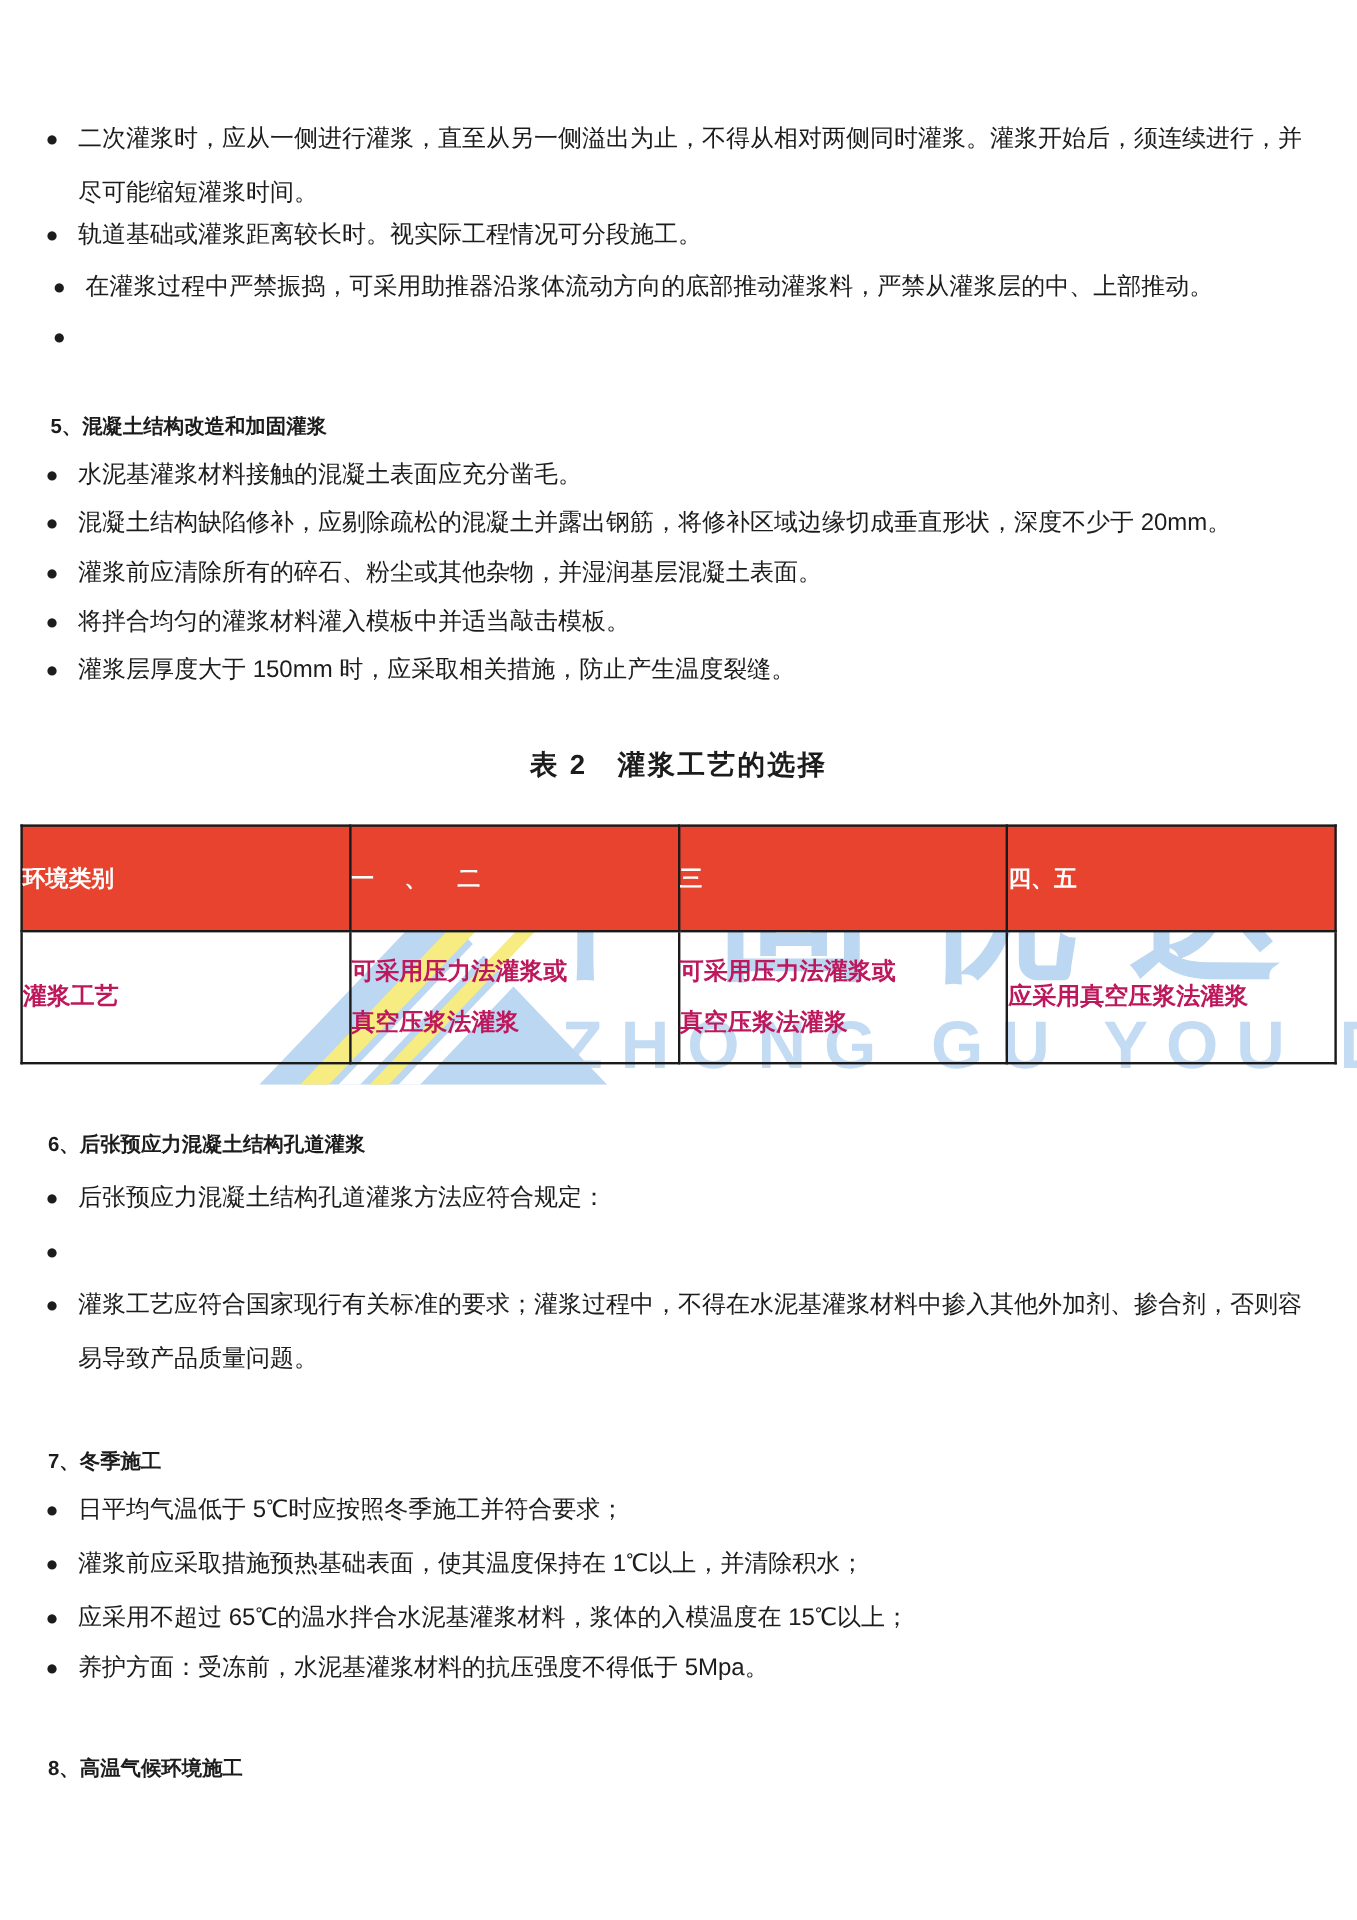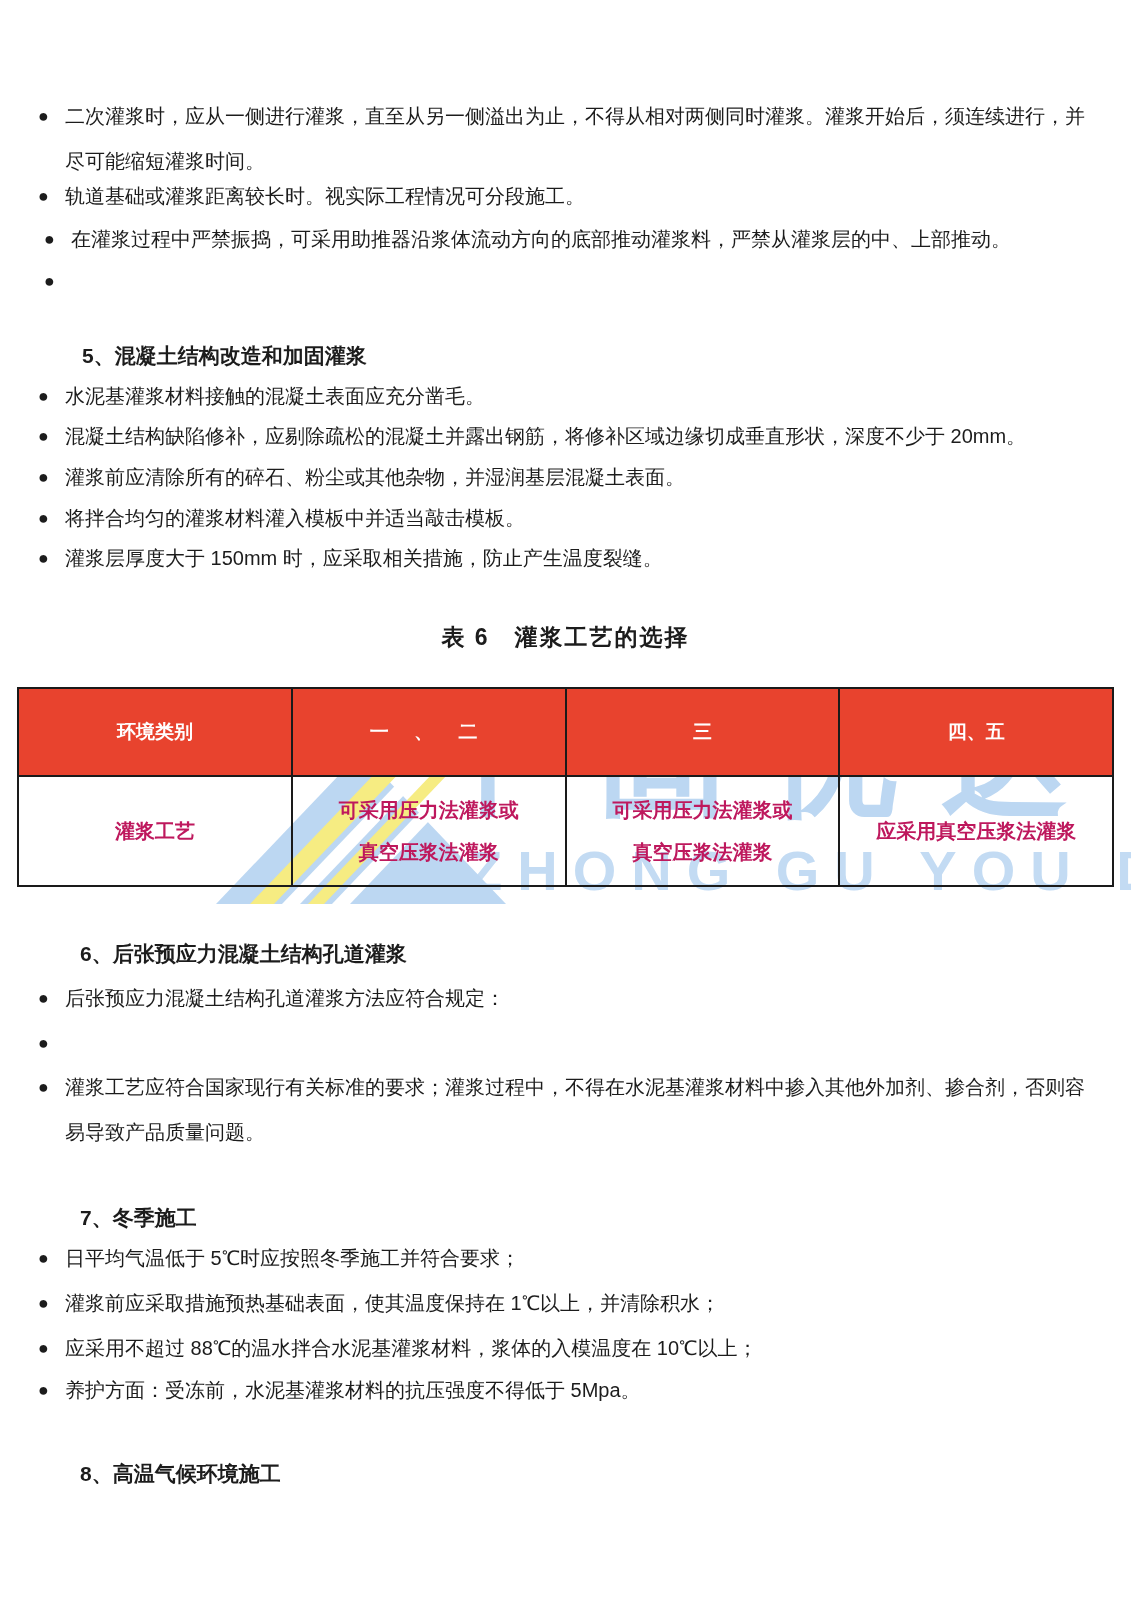--- a/index.html
+++ b/index.html
@@ -24,24 +24,23 @@
   .li .mk{
     position:absolute;
     left:0;top:0;
     font-size:18px;
   }
   .lh42{line-height:42px;}
   
   .h{
     position:absolute;
     left:42px;
-    font-size:21px;
+    font-size:17px;
     font-weight:bold;
     line-height:26px;
-    margin-left:40px;
   }
   
   .t-title{
     position:absolute;
     top:622px;left:18px;width:1095px;
     text-align:center;
     font-size:23px;
     font-weight:bold;
     letter-spacing:2px;
   }
@@ -50,21 +49,21 @@
     position:absolute;
     top:687px;left:17px;
     width:1097px;
     border-collapse:collapse;
     table-layout:fixed;
     z-index:2;
     background:transparent;
   }
   .tbl td{
     border:2.5px solid #1a1a1a;
-    text-align:center;
+    text-align:left;
     vertical-align:middle;
     font-weight:bold;
     padding:0;
   }
   .th{
     height:86px;
     background:#E8432E;
     color:#ffffff;
     font-size:19px;
   }
@@ -138,21 +137,21 @@
   </div>
   <div class="li lh42" style="top:497px">
     <span class="mk">●</span>
     <span>将拌合均匀的灌浆材料灌入模板中并适当敲击模板。</span>
   </div>
   <div class="li lh42" style="top:537px">
     <span class="mk">●</span>
     <span>灌浆层厚度大于 150mm 时，应采取相关措施，防止产生温度裂缝。</span>
   </div>
 
-  <div class="t-title">表 6　灌浆工艺的选择</div>
+  <div class="t-title">表 2　灌浆工艺的选择</div>
 
   <div class="wm">
     <div class="wm-cn">中固优达</div>
     <div class="wm-latin">ZHONG GU YOU DA</div>
     <div class="wm-logo">
       <svg width="290" height="152" viewBox="0 0 290 152">
         <polygon points="145,0 290,152 0,152" fill="#BCD7F2"></polygon>
         <polygon points="34,152 58,152 190,14 166,14" fill="#F6EC82"></polygon>
         <polygon points="66,152 84,152 214,16 196,16" fill="#FFFFFF"></polygon>
         <polygon points="92,152 108,152 232,22 216,22" fill="#F6EC82"></polygon>
@@ -197,21 +196,21 @@
   <div class="li" style="top:1236px">
     <span class="mk">●</span>
     <span>日平均气温低于 5℃时应按照冬季施工并符合要求；</span>
   </div>
   <div class="li" style="top:1281px">
     <span class="mk">●</span>
     <span>灌浆前应采取措施预热基础表面，使其温度保持在 1℃以上，并清除积水；</span>
   </div>
   <div class="li" style="top:1326px">
     <span class="mk">●</span>
-    <span>应采用不超过 88℃的温水拌合水泥基灌浆材料，浆体的入模温度在 10℃以上；</span>
+    <span>应采用不超过 65℃的温水拌合水泥基灌浆材料，浆体的入模温度在 15℃以上；</span>
   </div>
   <div class="li" style="top:1368px">
     <span class="mk">●</span>
     <span>养护方面：受冻前，水泥基灌浆材料的抗压强度不得低于 5Mpa。</span>
   </div>
 
   <div class="h" style="top:1461px;left:40px">8、高温气候环境施工</div>
 
 </div>
 

